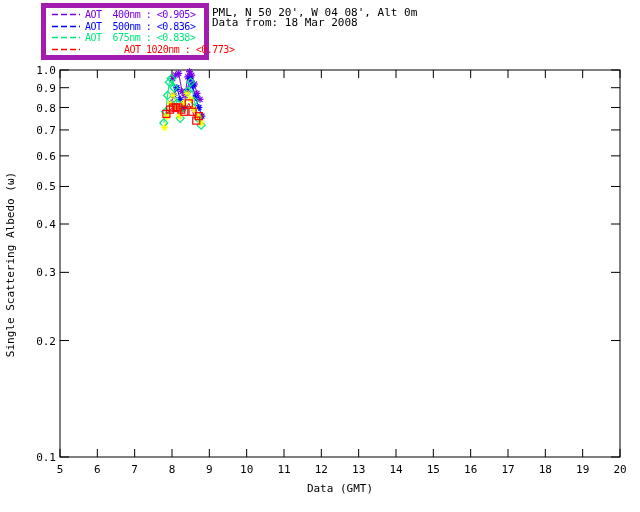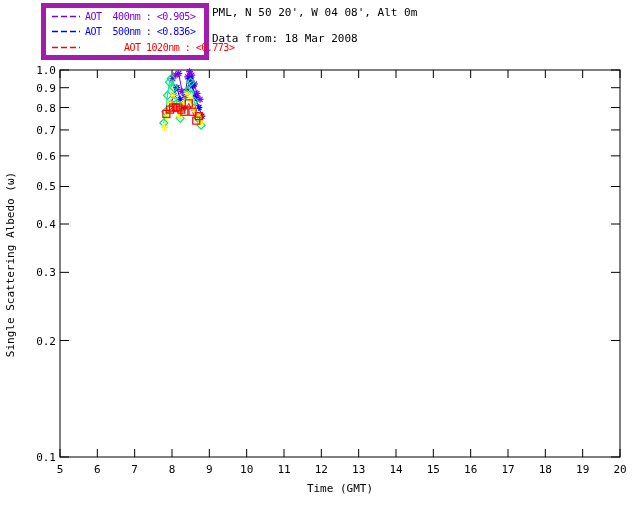--- a/index.html
+++ b/index.html
@@ -3,21 +3,21 @@
 <meta charset="utf-8">
 <style>
   html,body{margin:0;padding:0;background:#fff;}
   #page{
     position:relative;width:640px;height:512px;background:#ffffff;overflow:hidden;
     font-family:"DejaVu Sans Mono","Liberation Mono",monospace;color:#000;
   }
   #plot-svg{position:absolute;left:0;top:0;}
   .hdr{position:absolute;left:212px;font-size:11px;white-space:pre;}
   #hdr1{top:6px;}
-  #hdr2{top:32px;}
+  #hdr2{top:16px;}
   #legend{
     position:absolute;left:41px;top:3px;width:168px;height:57px;
     border:5px solid #a21caf;box-sizing:border-box;padding:1px 0 0 5px;
     display:flex;flex-direction:column;justify-content:space-around;background:#fff;
   }
   .lrow{display:flex;align-items:center;height:10px;}
   .lrow svg{flex:0 0 auto;margin-right:4px;}
   .llabel{font-size:10px;white-space:pre;letter-spacing:-0.5px;}
   #ylab{
     position:absolute;left:-120px;top:258px;width:260px;text-align:center;
@@ -285,24 +285,30 @@
         <span class="llabel" style="color: rgb(120, 0, 230);">AOT  400nm : &lt;0.905&gt;</span>
       </div>
       <div class="lrow">
         <svg width="30" height="9">
           <line x1="1" y1="4.5" x2="29" y2="4.5" stroke="#0000FF" stroke-width="1.6" stroke-dasharray="6 3"></line>
         </svg>
         <span class="llabel" style="color: rgb(0, 0, 255);">AOT  500nm : &lt;0.836&gt;</span>
       </div>
       <div class="lrow">
         <svg width="30" height="9">
+          <line x1="1" y1="4.5" x2="29" y2="4.5" stroke="#00E87A" stroke-width="1.6" stroke-dasharray="6 3"></line>
+        </svg>
+        <span class="llabel" style="color: rgb(0, 232, 122);">AOT  675nm : &lt;0.838&gt;</span>
+      </div>
+      <div class="lrow">
+        <svg width="30" height="9">
           <line x1="1" y1="4.5" x2="29" y2="4.5" stroke="#FF0000" stroke-width="1.6" stroke-dasharray="6 3"></line>
         </svg>
         <span class="llabel" style="color: rgb(255, 0, 0); margin-left: 39px;">AOT 1020nm : &lt;0.773&gt;</span>
       </div>
     </div>
 
   <div id="hdr1" class="hdr">PML, N 50 20', W 04 08', Alt 0m</div>
   <div id="hdr2" class="hdr">Data from: 18 Mar 2008</div>
 
   <div id="ylab">Single Scattering Albedo (ω)</div>
-  <div id="xlab">Time (GMT)</div>
+  <div id="xlab">Data (GMT)</div>
 </div>
 
 </body></html>

